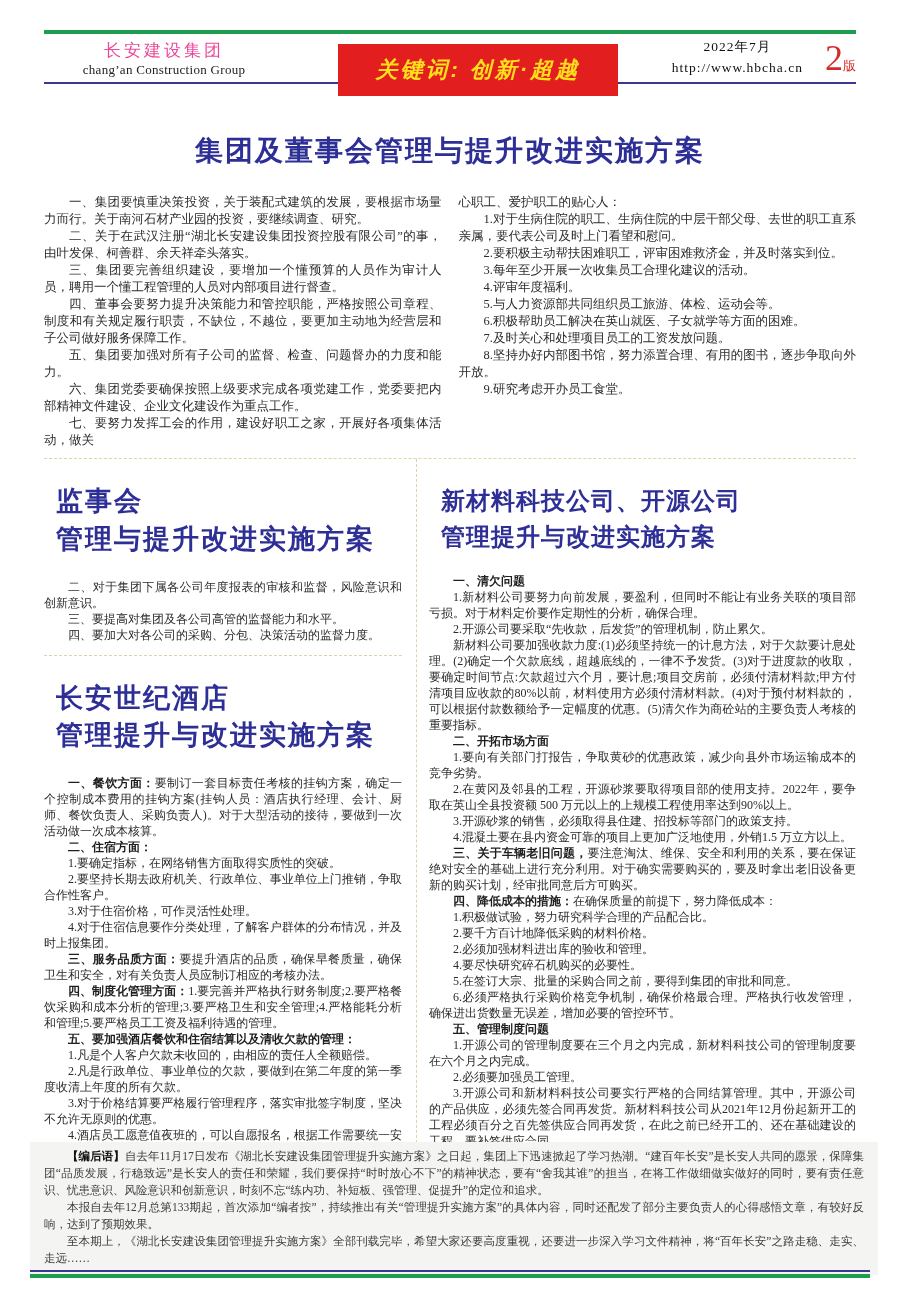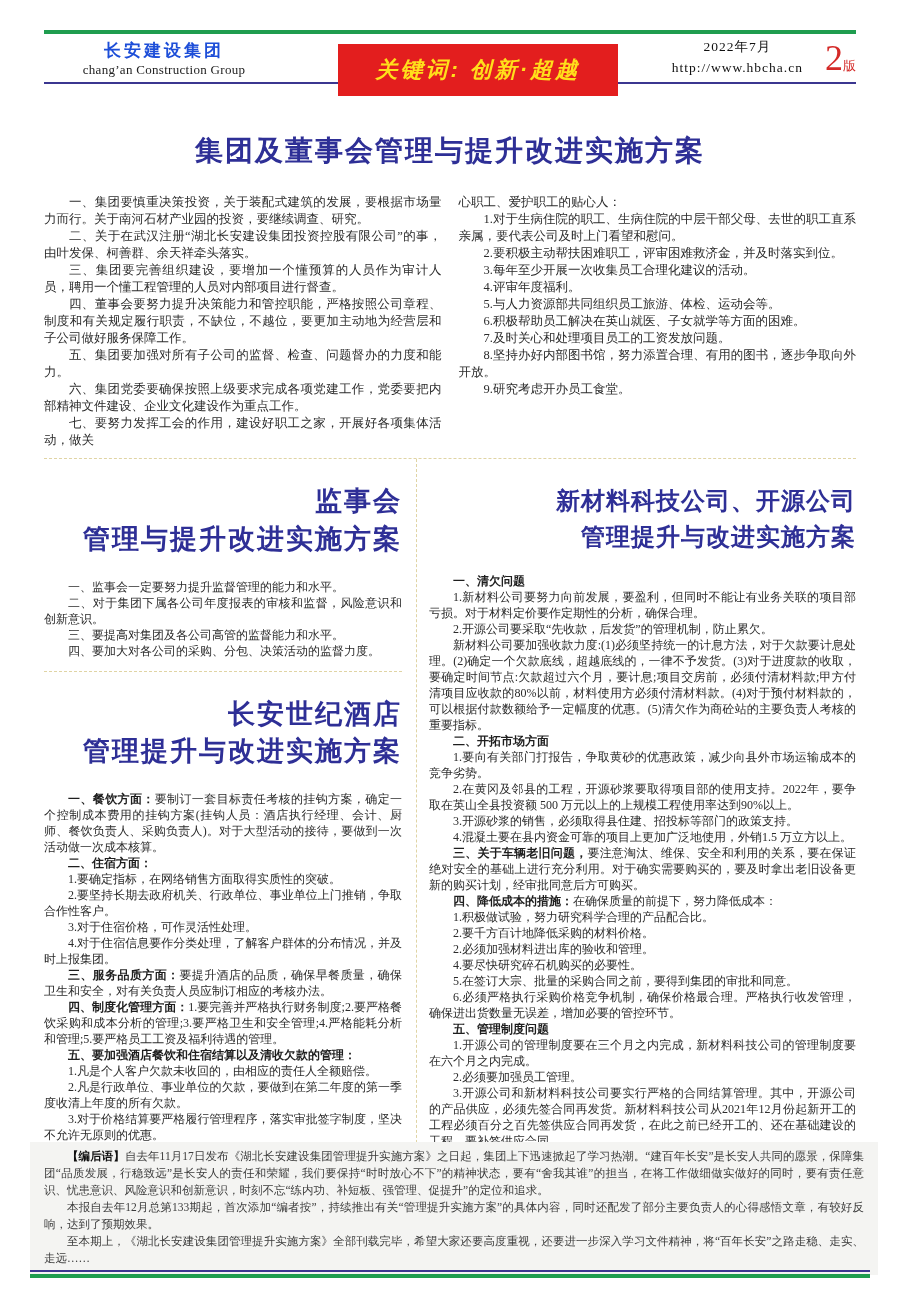--- a/index.html
+++ b/index.html
@@ -7,21 +7,21 @@
     position:relative; width:900px; height:1310px; background:#ffffff;
     overflow:hidden; font-family:"Liberation Serif", serif; color:#2b2b2b;
   }
   .rule { border:none; }
   .rule.green  { height:4px; background:#1f9d4f; }
   .rule.purple { height:2px; background:#3b3690; }
 
   .header-wrap { margin:30px 44px 0 44px; }
   .masthead { display:flex; align-items:center; justify-content:space-between; height:44px; padding:2px 0; }
   .brand { width:240px; text-align:center; }
-  .brand-cn { font-size:17px; font-weight:bold; letter-spacing:3px; color:#1d4ed8; }
+  .brand-cn { font-size:17px; font-weight:normal; letter-spacing:3px; color:#ec4899; }
   .brand-en { font-size:13px; color:#222; letter-spacing:0.3px; }
   .banner {
     background:#e31e1e; color:#ffdf1b; width:280px; height:52px;
     display:flex; align-items:center; justify-content:center;
     font-size:22px; font-weight:bold; font-style:italic; letter-spacing:3px;
     font-family:"Liberation Sans", sans-serif;
     margin-top:24px;
   }
   .issue-group { display:flex; align-items:center; }
   .issue { text-align:center; font-size:13.5px; line-height:1.55; color:#111; letter-spacing:1px; }
@@ -43,21 +43,21 @@
   .para.gap { margin-top:12px; }
 
   .hdiv  { border-top:1px dashed #e0d4a4; margin-top:9px; }
   .lower { display:flex; }
   .lower .para { font-size:12px; line-height:16px; }
   .left-col { width:358px; }
   .vdiv { border-left:1px dashed #e0d4a4; margin:0 12px 0 14px; }
   .right-col { flex:1; }
   .hdiv2 { border-top:1px dashed #e0d4a4; margin-top:12px; }
 
-  h2 { text-align:right; color:#2e2f96; font-family:"Liberation Sans", sans-serif; font-weight:bold; margin:0; }
+  h2 { text-align:left; color:#2e2f96; font-family:"Liberation Sans", sans-serif; font-weight:bold; margin:12px; }
   .h2-left  { font-size:27px; line-height:1.4; margin-top:24px; margin-bottom:20px; letter-spacing:2px; }
   .h2-right { font-size:24px; line-height:1.5; margin-top:24px; margin-bottom:18px; letter-spacing:1px; }
 
   .editor-note {
     position:absolute; left:30px; right:22px; top:1142px; z-index:2;
     background:#f4f4f2; padding:6px 14px 8px 14px;
   }
   .editor-note .para { font-size:11.5px; line-height:17px; color:#3c3c3c; }
   .editor-note .para b { color:#101010; }
 
@@ -123,21 +123,20 @@
     <div class="hdiv"></div>
 
     <div class="lower">
       <div class="left-col">
         <section>
           <h2 class="h2-left">
             <span>监事会</span><br>
             <span>管理与提升改进实施方案</span>
           </h2>
           <div>
-              <p class="para">一、监事会一定要努力提升监督管理的能力和水平。</p>
               <p class="para">二、对于集团下属各公司年度报表的审核和监督，风险意识和创新意识。</p>
               <p class="para">三、要提高对集团及各公司高管的监督能力和水平。</p>
               <p class="para">四、要加大对各公司的采购、分包、决策活动的监督力度。</p>
             </div>
         </section>
         <div class="hdiv2"></div>
         <section>
           <h2 class="h2-left">
             <span>长安世纪酒店</span><br>
             <span>管理提升与改进实施方案</span>

